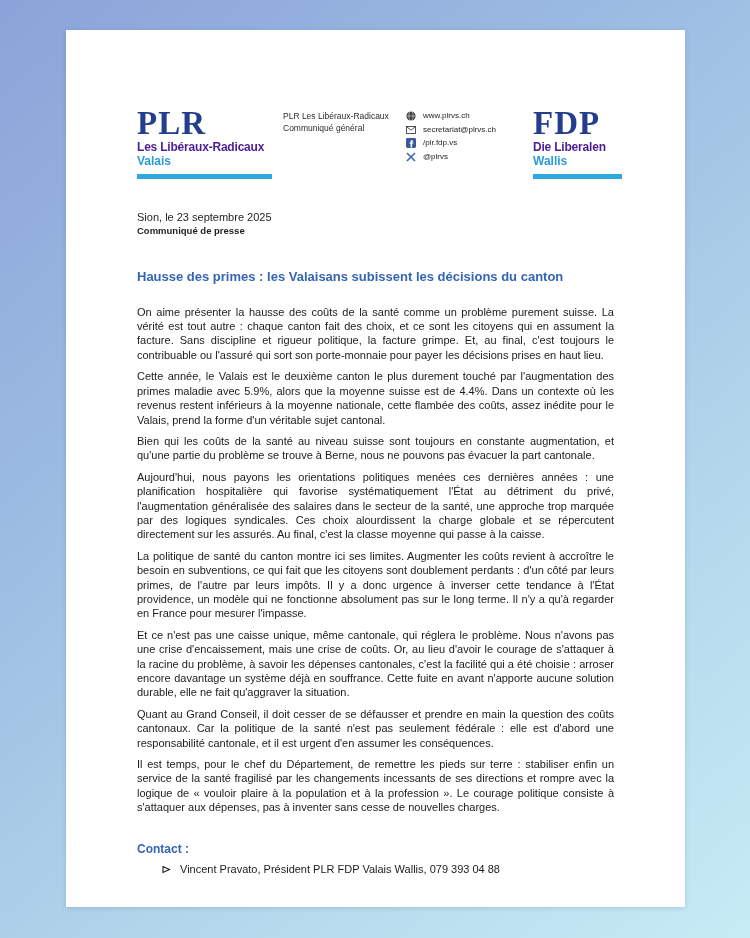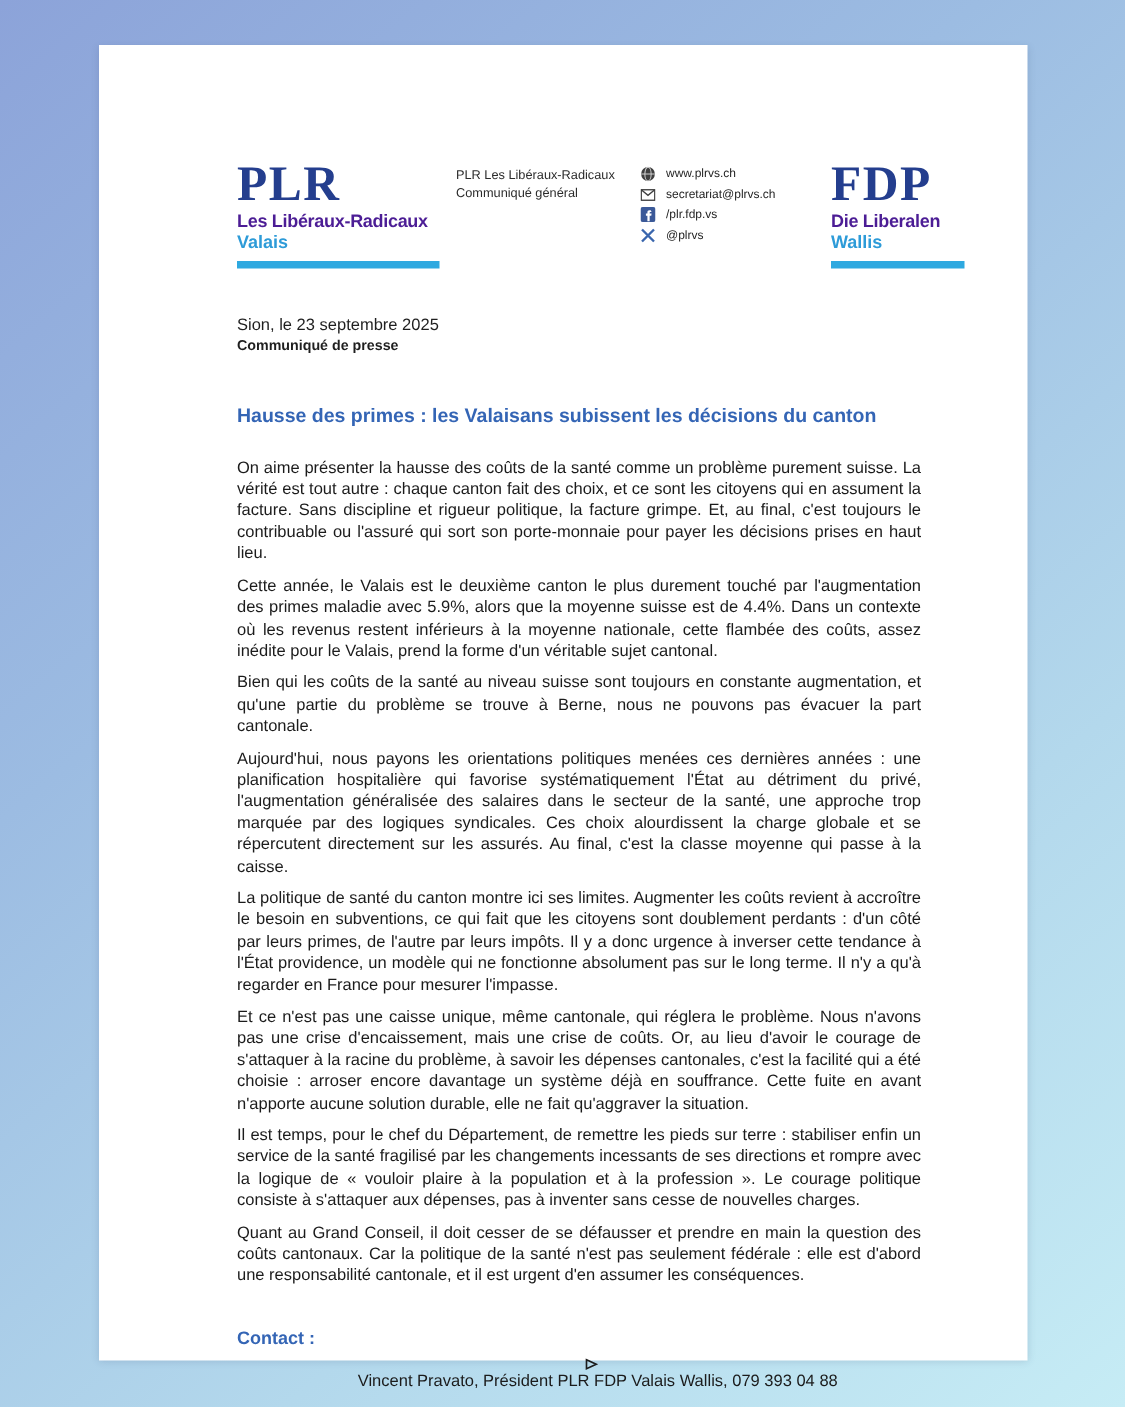--- a/index.html
+++ b/index.html
@@ -4,21 +4,21 @@
 <style>
   html,body{margin:0;padding:0;}
   body{
     width:750px;height:938px;position:relative;overflow:hidden;
     background:linear-gradient(140deg,#8ca3d9 0%,#9cbce2 35%,#b3d8ec 70%,#c6ecf5 100%);
     font-family:"Liberation Sans",sans-serif;
   }
   .page{
     position:absolute;left:66px;top:30px;width:619px;height:877px;
     background:#ffffff;box-shadow:0 1px 5px rgba(50,70,110,.18);
-    box-sizing:border-box;padding:78px 71px 0 92px;
+    box-sizing:border-box;padding:78px 71px 0 71px;
   }
   
   .letterhead{position:relative;height:70px;margin-bottom:32px;}
   .logo{position:absolute;top:0;}
   .logo-plr{left:0;width:135px;}
   .logo-fdp{left:396px;width:89px;}
   .logo-acronym{
     font-family:"Liberation Serif",serif;font-weight:700;font-size:33px;
     line-height:30px;color:#243e8e;letter-spacing:1px;
   }
@@ -35,21 +35,21 @@
   .doc-type{font-size:9.5px;color:#1f1f1f;font-weight:700;line-height:1.35;}
   
   .title{font-size:13px;font-weight:700;color:#3465b5;margin:31px 0 21px 0;}
   .body-par{
     font-size:11px;line-height:14.4px;color:#1b1b1b;
     text-align:justify;margin:0 0 7px 0;
   }
   
   .contact{margin-top:27px;}
   .contact-heading{font-size:12px;font-weight:700;color:#3465b5;margin-bottom:6px;}
-  .contact-entry{display:flex;align-items:center;margin-left:25px;font-size:11px;color:#1b1b1b;line-height:15px;flex-direction:column;}
+  .contact-entry{display:flex;align-items:center;margin-left:25px;font-size:11px;color:#1b1b1b;line-height:15px;}
   .arrow{margin-right:9px;display:flex;align-items:center;}
 </style>
 </head>
 <body>
 
 <div class="page">
 
   <div class="letterhead">
 
     <div class="logo logo-plr">
@@ -115,22 +115,22 @@
   <div class="doc-type">Communiqué de presse</div>
 
   <div class="title">Hausse des primes : les Valaisans subissent les décisions du canton</div>
 
   <p class="body-par">On aime présenter la hausse des coûts de la santé comme un problème purement suisse. La vérité est tout autre : chaque canton fait des choix, et ce sont les citoyens qui en assument la facture. Sans discipline et rigueur politique, la facture grimpe. Et, au final, c'est toujours le contribuable ou l'assuré qui sort son porte-monnaie pour payer les décisions prises en haut lieu.</p>
   <p class="body-par">Cette année, le Valais est le deuxième canton le plus durement touché par l'augmentation des primes maladie avec 5.9%, alors que la moyenne suisse est de 4.4%. Dans un contexte où les revenus restent inférieurs à la moyenne nationale, cette flambée des coûts, assez inédite pour le Valais, prend la forme d'un véritable sujet cantonal.</p>
   <p class="body-par">Bien qui les coûts de la santé au niveau suisse sont toujours en constante augmentation, et qu'une partie du problème se trouve à Berne, nous ne pouvons pas évacuer la part cantonale.</p>
   <p class="body-par">Aujourd'hui, nous payons les orientations politiques menées ces dernières années : une planification hospitalière qui favorise systématiquement l'État au détriment du privé, l'augmentation généralisée des salaires dans le secteur de la santé, une approche trop marquée par des logiques syndicales. Ces choix alourdissent la charge globale et se répercutent directement sur les assurés. Au final, c'est la classe moyenne qui passe à la caisse.</p>
   <p class="body-par">La politique de santé du canton montre ici ses limites. Augmenter les coûts revient à accroître le besoin en subventions, ce qui fait que les citoyens sont doublement perdants : d'un côté par leurs primes, de l'autre par leurs impôts. Il y a donc urgence à inverser cette tendance à l'État providence, un modèle qui ne fonctionne absolument pas sur le long terme. Il n'y a qu'à regarder en France pour mesurer l'impasse.</p>
   <p class="body-par">Et ce n'est pas une caisse unique, même cantonale, qui réglera le problème. Nous n'avons pas une crise d'encaissement, mais une crise de coûts. Or, au lieu d'avoir le courage de s'attaquer à la racine du problème, à savoir les dépenses cantonales, c'est la facilité qui a été choisie : arroser encore davantage un système déjà en souffrance. Cette fuite en avant n'apporte aucune solution durable, elle ne fait qu'aggraver la situation.</p>
+  <p class="body-par">Quant au Grand Conseil, il doit cesser de se défausser et prendre en main la question des coûts cantonaux. Car la politique de la santé n'est pas seulement fédérale : elle est d'abord une responsabilité cantonale, et il est urgent d'en assumer les conséquences.</p>
   <p class="body-par">Il est temps, pour le chef du Département, de remettre les pieds sur terre : stabiliser enfin un service de la santé fragilisé par les changements incessants de ses directions et rompre avec la logique de « vouloir plaire à la population et à la profession ». Le courage politique consiste à s'attaquer aux dépenses, pas à inventer sans cesse de nouvelles charges.</p>
-  <p class="body-par">Quant au Grand Conseil, il doit cesser de se défausser et prendre en main la question des coûts cantonaux. Car la politique de la santé n'est pas seulement fédérale : elle est d'abord une responsabilité cantonale, et il est urgent d'en assumer les conséquences.</p>
 
   <div class="contact">
     <div class="contact-heading">Contact :</div>
     <div class="contact-entry">
       <span class="arrow">
         <svg width="9" height="9" viewBox="0 0 9 9">
             <path d="M1 1.5 L7.5 4.5 L1 7.5 Z" fill="none" stroke="#1b1b1b" stroke-width="1.1"></path>
           </svg>
       </span>
       <span>Vincent Pravato, Président PLR FDP Valais Wallis, 079 393 04 88</span>

